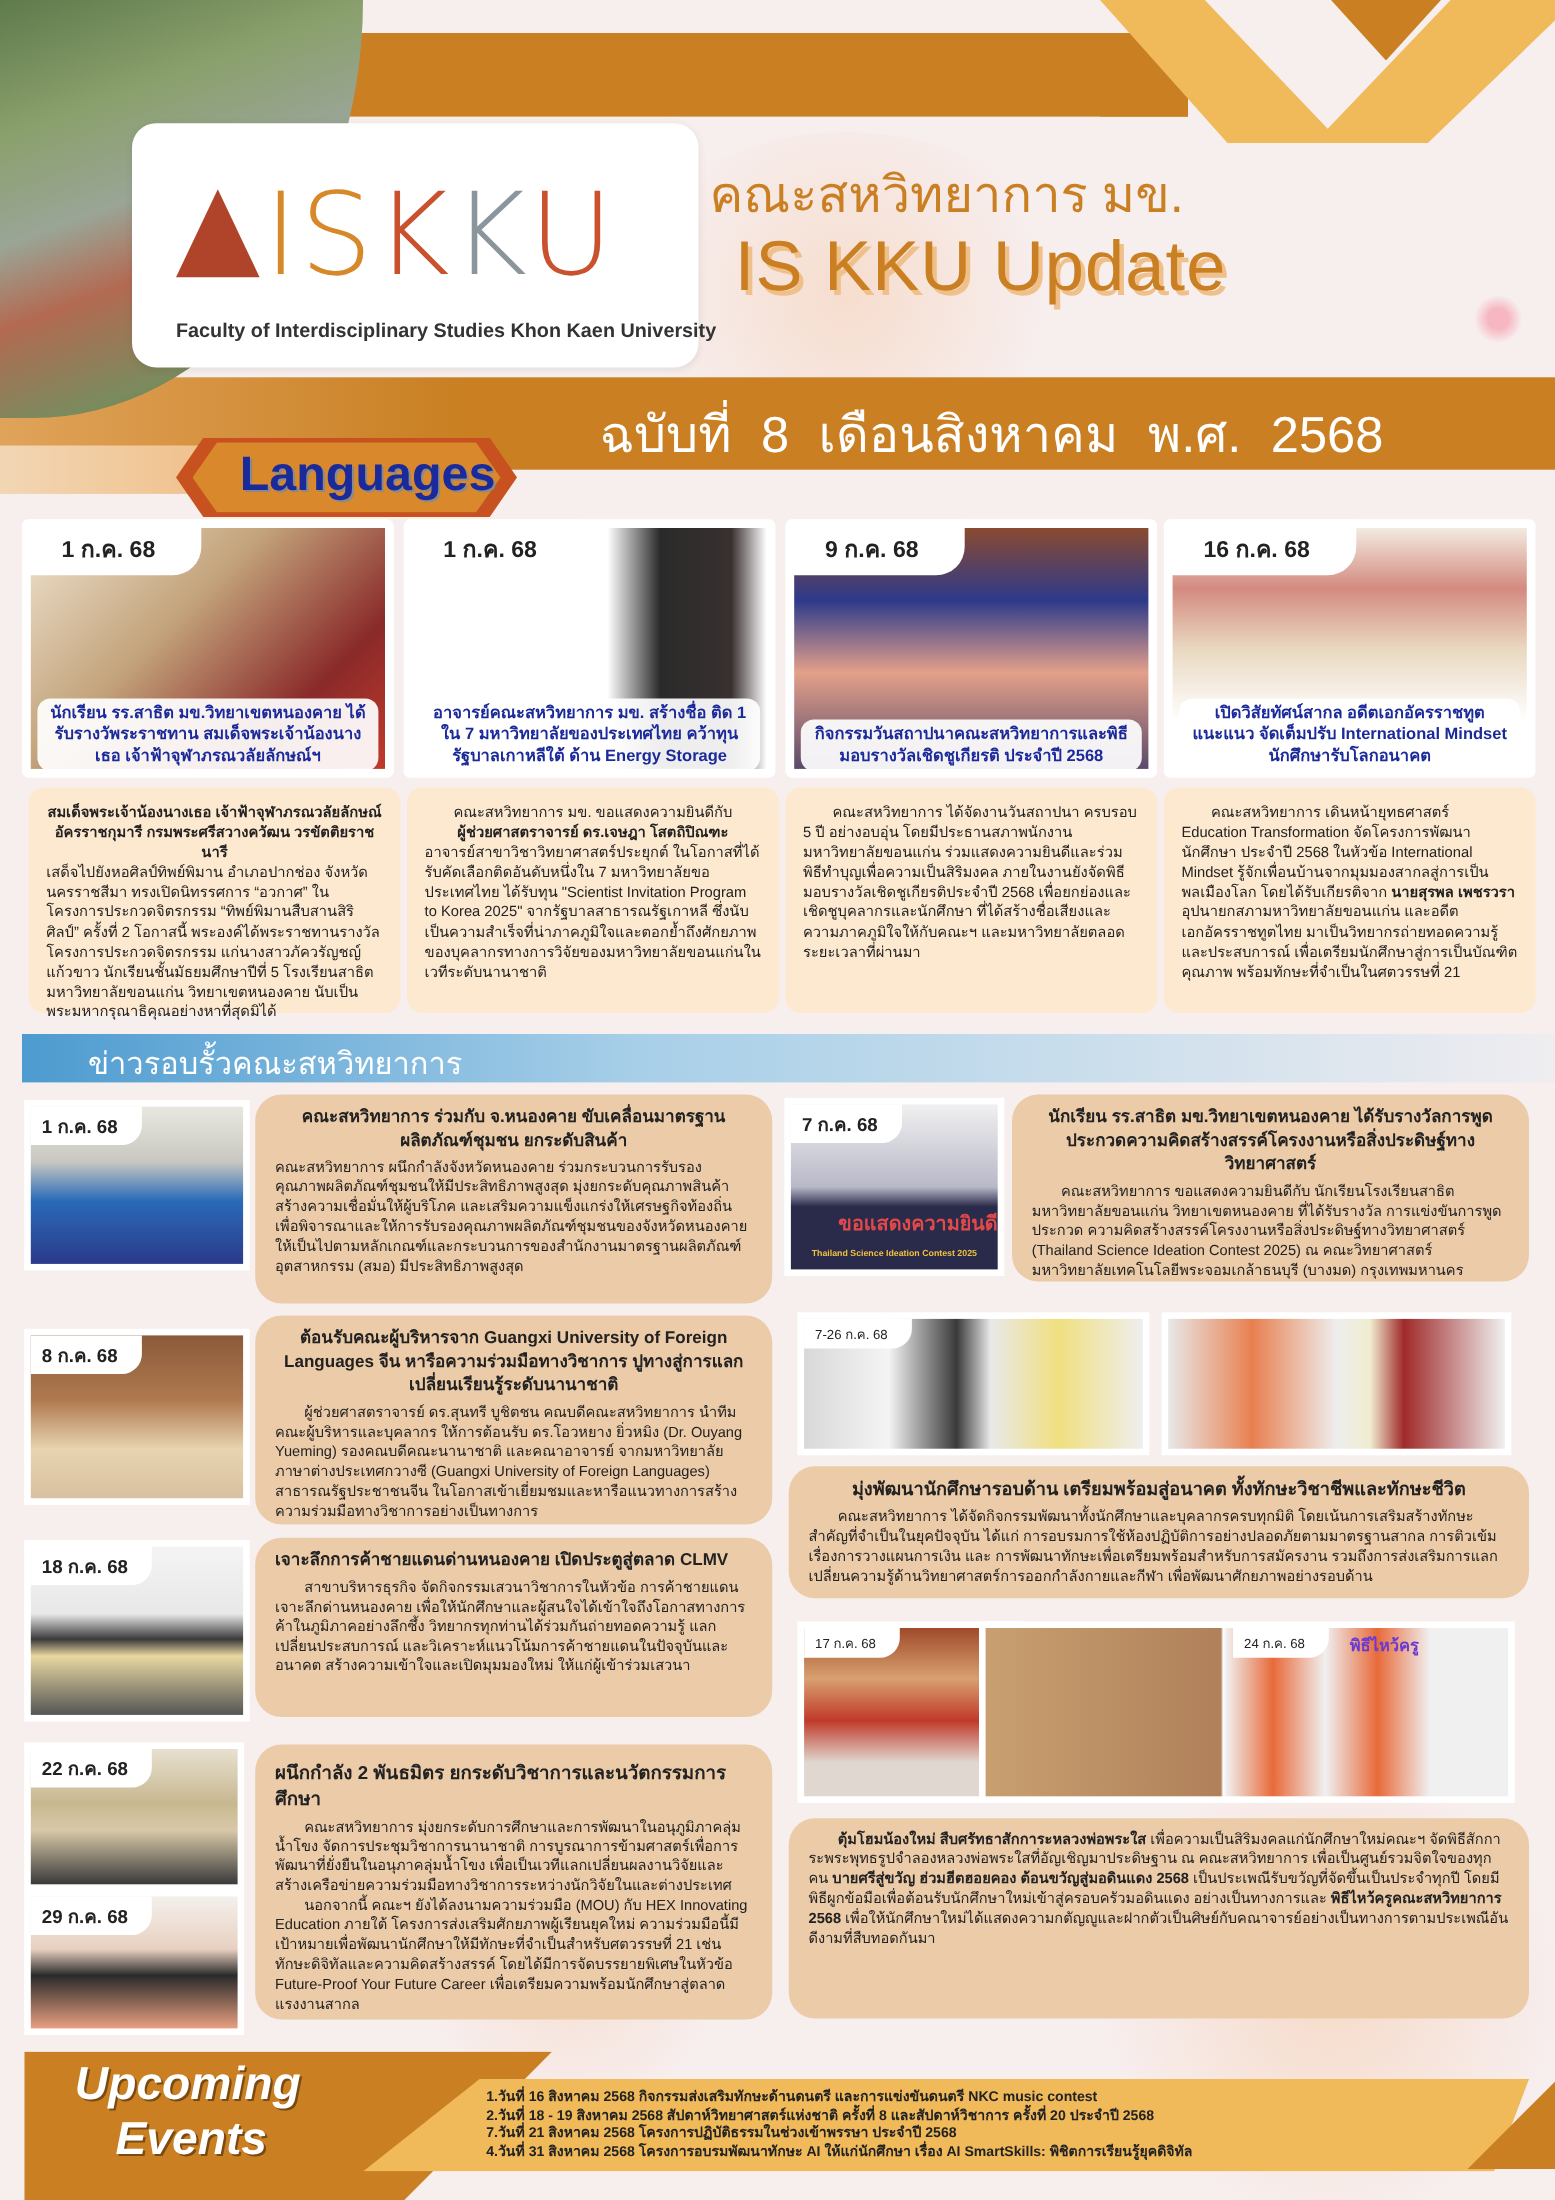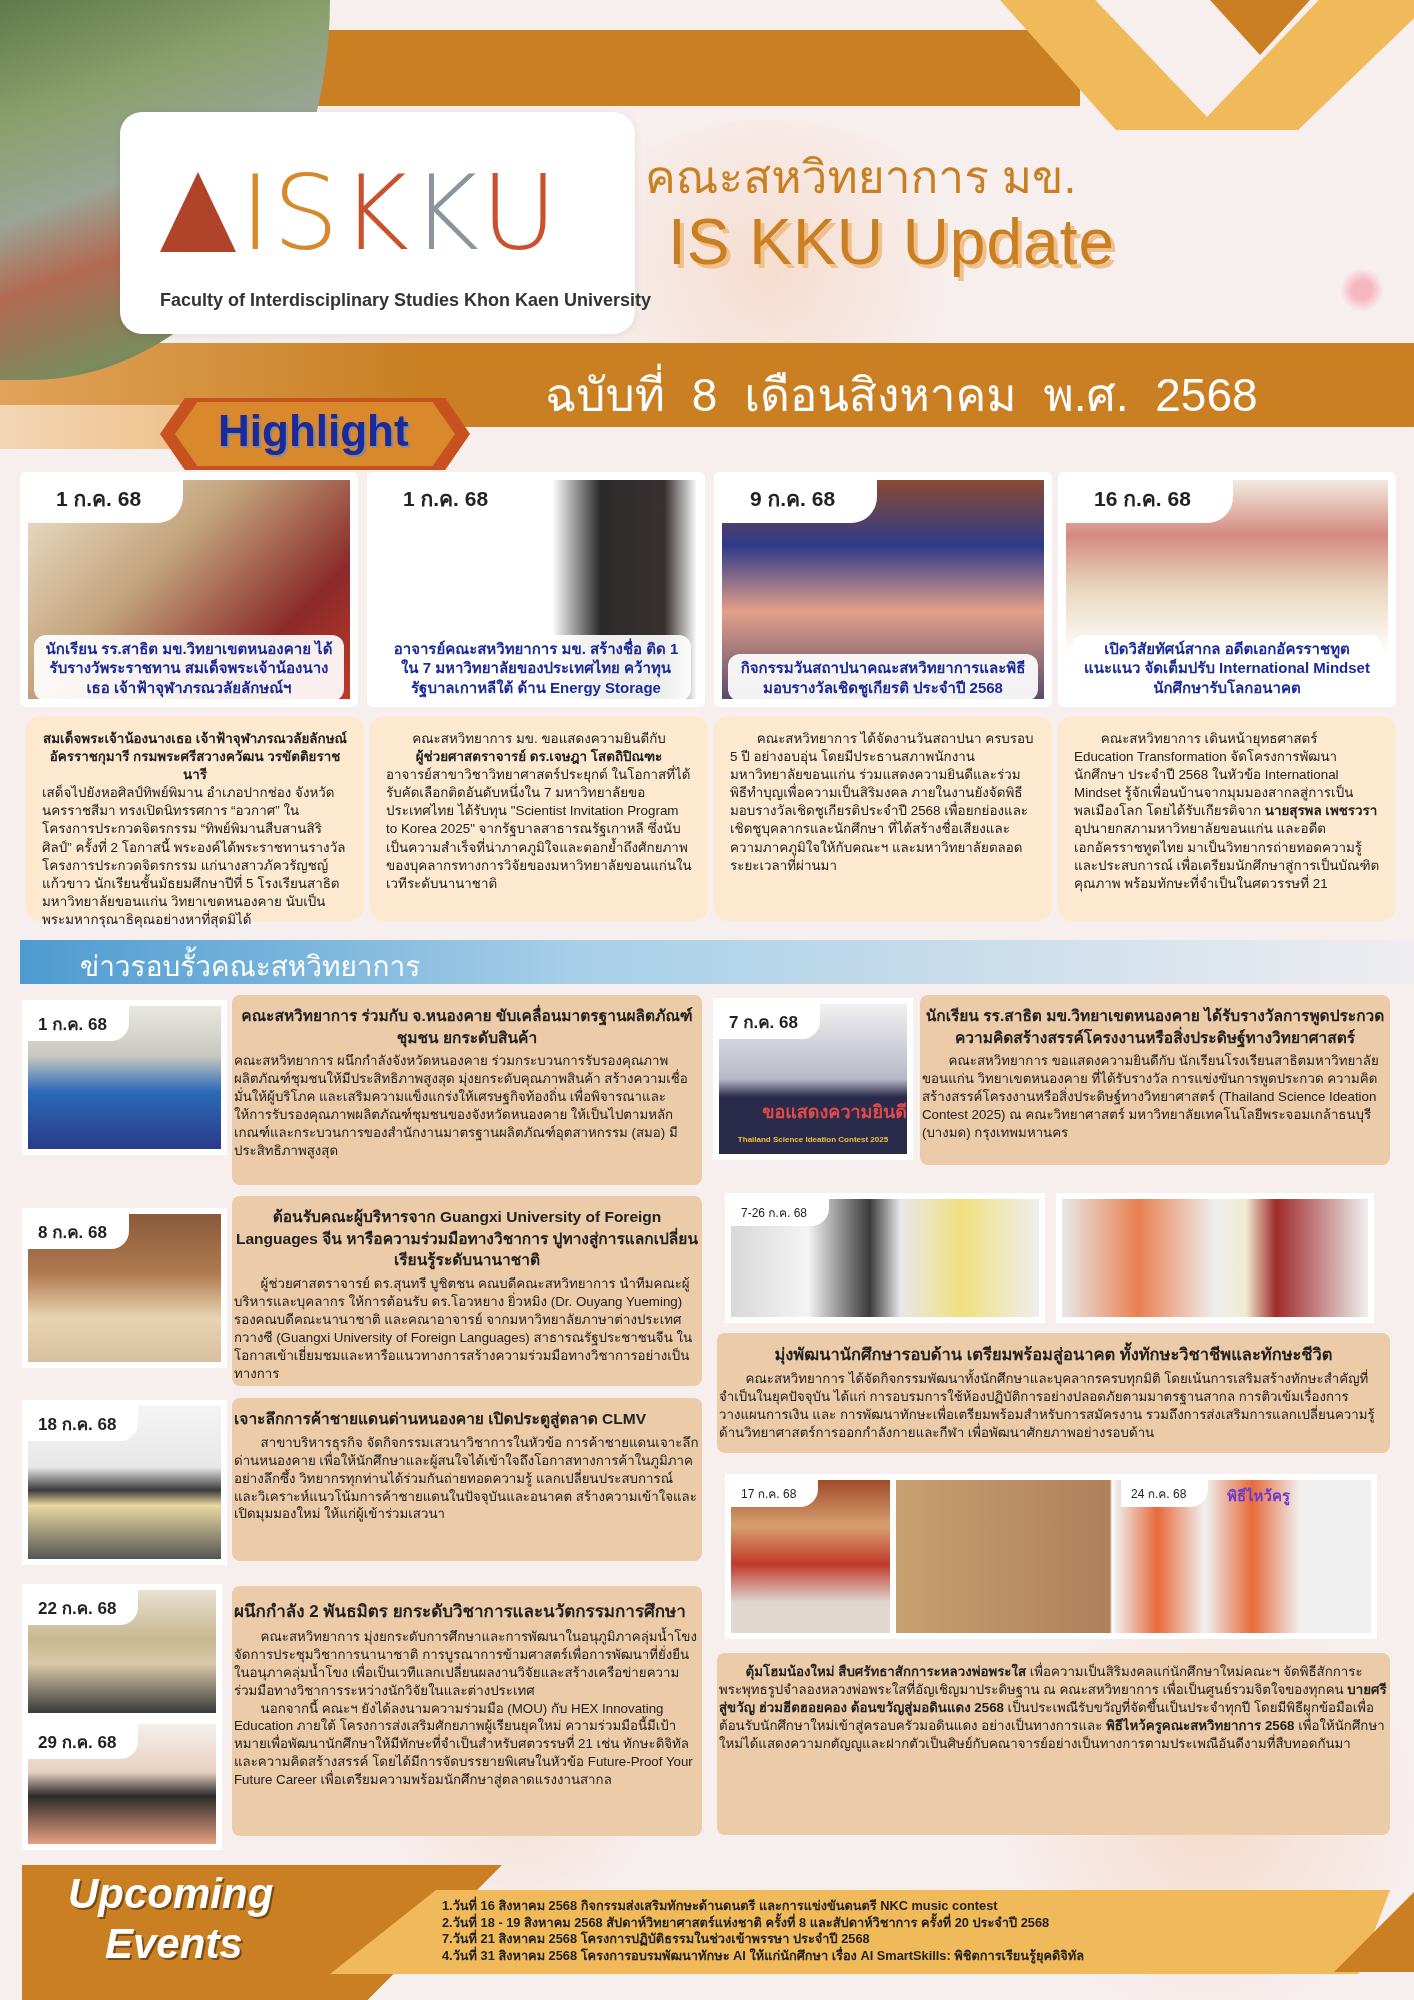--- a/index.html
+++ b/index.html
@@ -30,21 +30,21 @@
 .hbody{position:absolute;top:716px;width:338px;height:205px;background:#fde9cf;border-radius:14px;padding:14px 16px;font-size:13.4px;line-height:1.35;color:#222}
 .hbody b{display:block;text-align:center}
 .indent{text-indent:2em}
 
 .news-head{position:absolute;left:20px;top:940px;width:1394px;height:44px;background:linear-gradient(90deg,#4d9bd0 0%,#a7cfe8 40%,rgba(220,235,245,.3) 100%)}
 .news-head span{position:absolute;left:60px;top:4px;font-size:28px;color:#fff}
 .nimg{position:absolute;background:#fff;padding:6px}
 .nimg .img{width:100%;height:100%}
 .ndate{position:absolute;left:6px;top:6px;background:#fff;padding:4px 22px 4px 10px;font-size:17px;font-weight:bold;border-bottom-right-radius:18px;z-index:2}
 .ndate.small{font-size:12px;font-weight:normal}
-.nbox{position:absolute;background:#ebcba8;border-radius:8px;padding:10px 2px;font-size:13.3px;line-height:1.35}
+.nbox{position:absolute;background:#ebcba8;border-radius:24px;padding:10px 18px;font-size:13.3px;line-height:1.35}
 .nbox h3{font-size:15.5px;text-align:center;margin-bottom:4px;line-height:1.4}
 
 .up-bg{position:absolute;left:22px;top:1865px;width:480px;height:135px;background:#c97f22;clip-path:polygon(0 0,100% 0,72% 100%,0 100%)}
 .up-t{position:absolute;font-style:italic;font-weight:bold;font-size:42px;color:#fff;text-shadow:2px 2px 0 #7a4a10}
 .up-list{position:absolute;left:330px;top:1890px;width:1060px;height:84px;background:#f0b95a;clip-path:polygon(10% 0,100% 0,97% 100%,0 100%)}
 .up-items{position:absolute;left:442px;top:1898px;font-size:12.8px;font-weight:bold;line-height:16.5px;color:#222}
 .corner-tri{position:absolute;right:0;top:1892px;width:80px;height:80px;background:#c97f22;clip-path:polygon(100% 0,100% 100%,0 100%)}
 </style>
 </head>
 <body>
@@ -71,21 +71,21 @@
 </div>
 
 <div class="title-th">คณะสหวิทยาการ มข.</div>
 <div class="title-en">IS KKU Update</div>
 <div class="abs" style="left:1340px;top:268px;width:44px;height:44px;background:radial-gradient(circle,#f7b7c2 30%,rgba(247,183,194,0) 70%)"></div>
 <div class="issue">ฉบับที่ 8 เดือนสิงหาคม พ.ศ. 2568</div>
 
 <div class="abs" style="left:0;top:405px;width:200px;height:44px;background:linear-gradient(90deg,#f2d6b4,#f0c08a)"></div>
 <div class="hl-tag-outer"></div>
 <div class="hl-tag"></div>
-<div class="hl-text">Highlight</div>
+<div class="hl-text">Languages</div>
 
 <div class="hcard" style="left:20px">
   <div class="date">1 ก.ค. 68</div>
   <div class="img photo" style="background:linear-gradient(135deg,#efe3cf,#c2a27a 40%,#8a2a2a 75%,#c03a2a)"></div>
   <div class="cap">นักเรียน รร.สาธิต มข.วิทยาเขตหนองคาย ได้รับรางวัพระราชทาน สมเด็จพระเจ้าน้องนางเธอ เจ้าฟ้าจุฬาภรณวลัยลักษณ์ฯ</div>
 </div>
 <div class="hcard" style="left:367px">
   <div class="date">1 ก.ค. 68</div>
   <div class="img" style="background:linear-gradient(90deg,#fff 55%,#2a2a2a 70%,#3a3030 90%,#fff)"></div>
   <div class="cap">อาจารย์คณะสหวิทยาการ มข. สร้างชื่อ ติด 1 ใน 7 มหาวิทยาลัยของประเทศไทย คว้าทุนรัฐบาลเกาหลีใต้ ด้าน Energy Storage</div>

